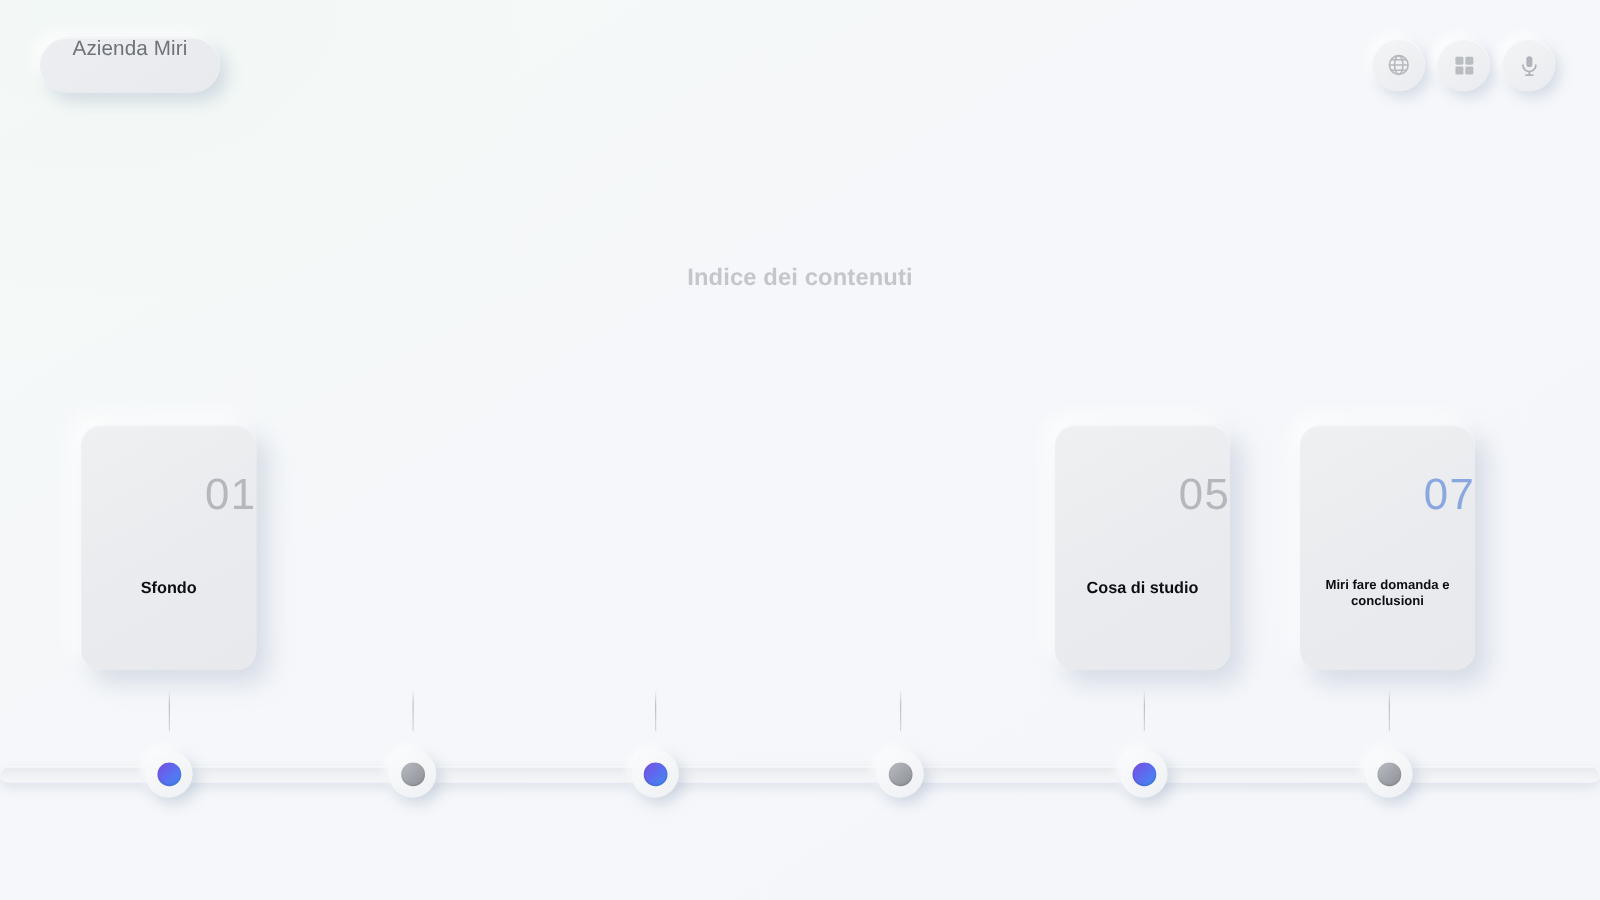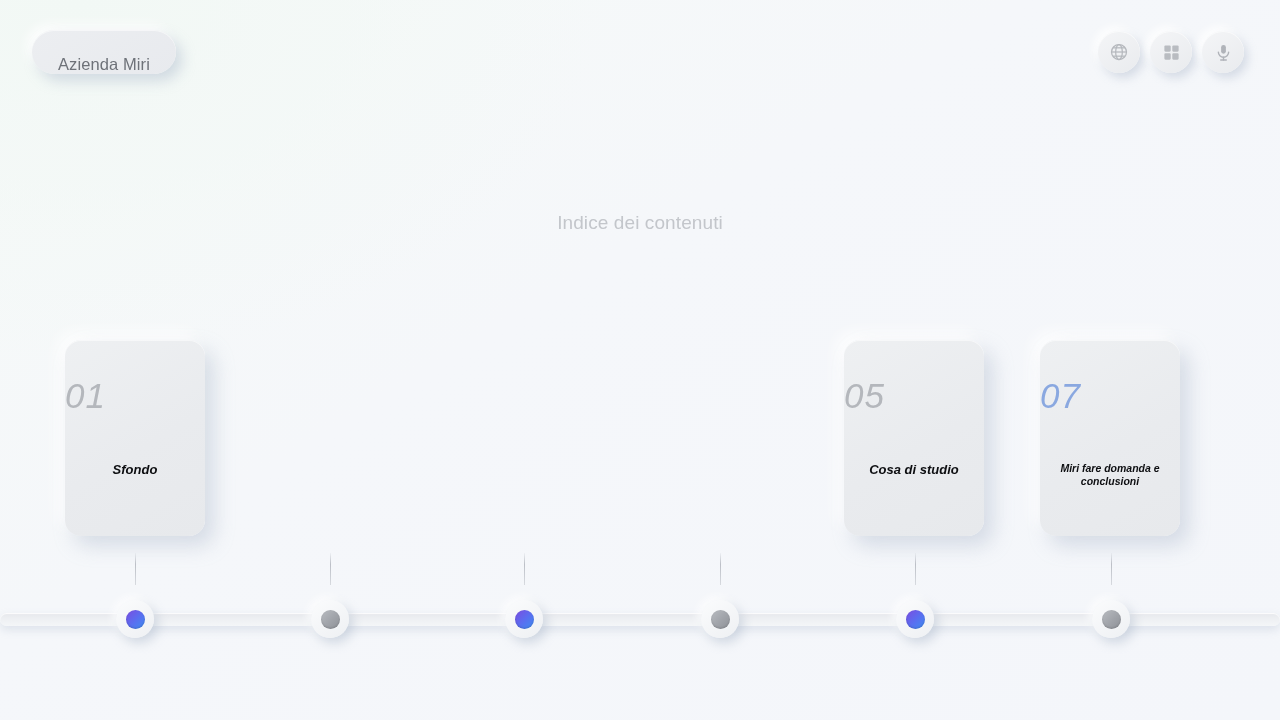--- a/index.html
+++ b/index.html
@@ -27,21 +27,21 @@
   }
 
   
   .brand-pill {
     position: absolute;
     left: 32px;
     top: 30px;
     height: 44px;
     padding: 0 26px;
     display: flex;
-    align-items: flex-end;
+    align-items: flex-start;
     border-radius: 22px;
     background: linear-gradient(145deg, #eceef1 0%, #e8eaee 100%);
     box-shadow:
       6px 7px 14px rgba(163,177,198,0.42),
       -5px -5px 12px rgba(255,255,255,0.92),
       inset 0 1px 0 rgba(255,255,255,0.55);
     color: #6e7279;
     font-size: 16.5px;
     letter-spacing: 0.1px;
     white-space: nowrap;
@@ -93,20 +93,21 @@
 
   .subtitle {
     position: absolute;
     left: 50%;
     top: 212px;
     transform: translateX(-50%);
     font-size: 19px;
     color: #c3c6cb;
     letter-spacing: 0.1px;
     white-space: nowrap;
+    font-weight: bold;
   }
 
   
   .cards {
     position: absolute;
     left: 0;
     top: 340px;
     width: 1280px;
     height: 200px;
   }
@@ -117,22 +118,21 @@
     width: 140px;
     height: 196px;
     border-radius: 16px;
     background: linear-gradient(150deg, #eef0f2 0%, #e9ebee 55%, #e7e9ec 100%);
     box-shadow:
       9px 10px 20px rgba(163,177,198,0.38),
       -7px -7px 16px rgba(255,255,255,0.92),
       inset 0 1px 0 rgba(255,255,255,0.55);
     display: flex;
     flex-direction: column;
-    align-items: flex-start;
-    font-style: italic;
+    align-items: flex-end;
   }
 
   .card-num {
     margin-top: 38px;
     font-size: 35px;
     font-weight: 300;
     letter-spacing: 1px;
     line-height: 1;
   }
   .card-num.gray { color: #b4b7bc; }

